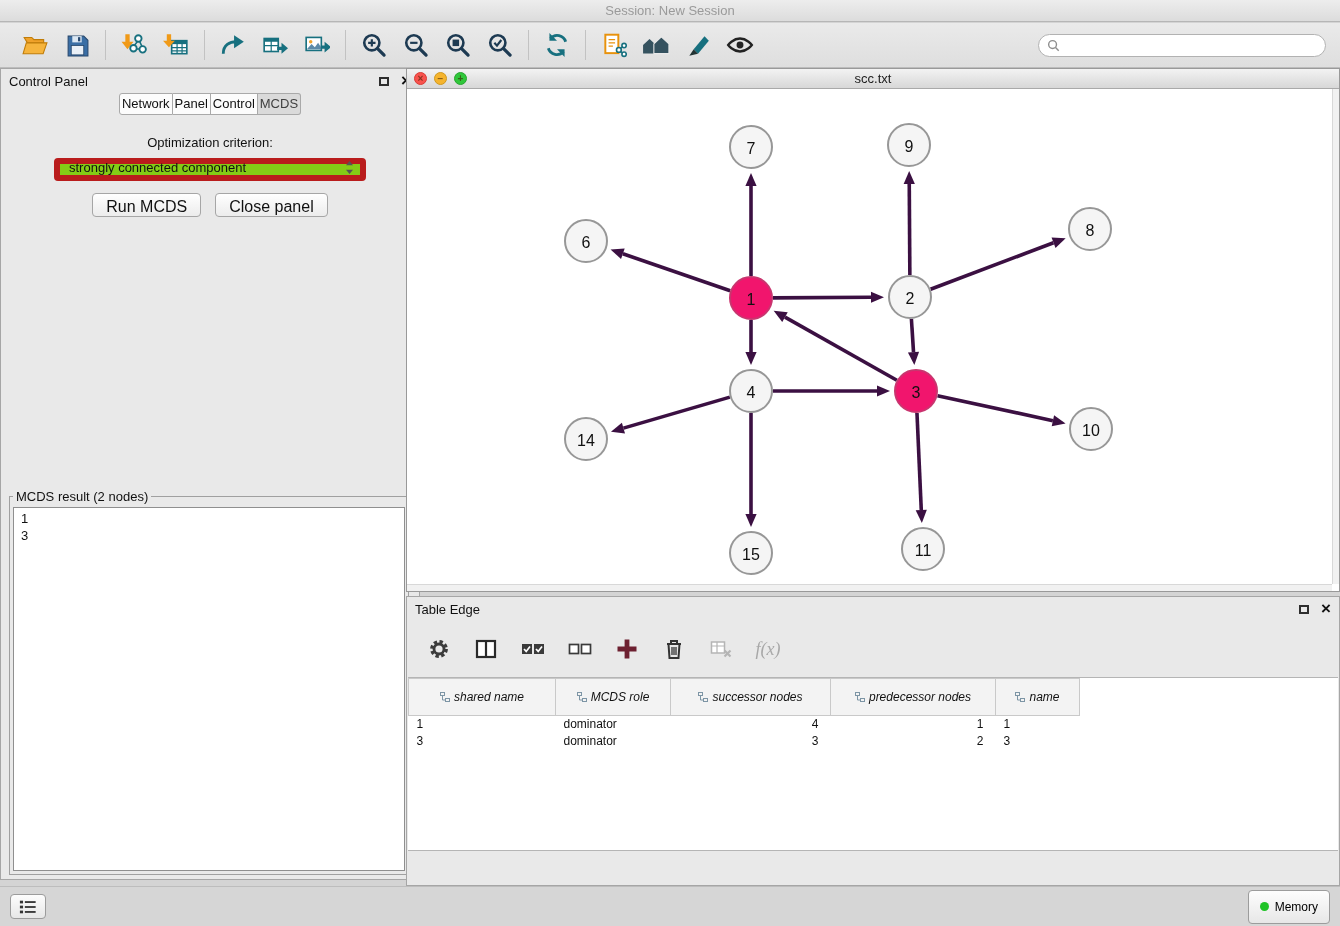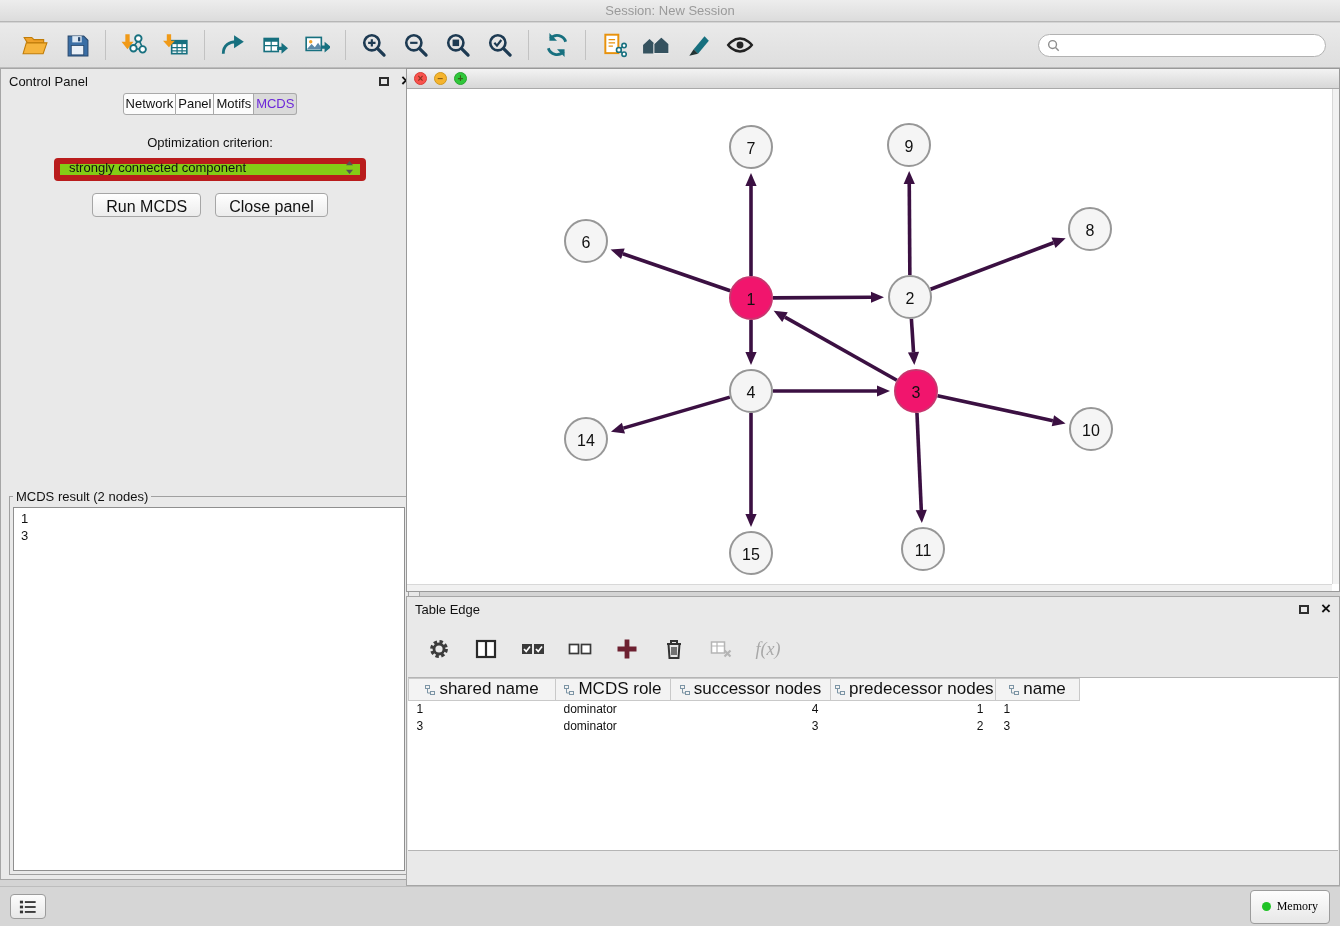--- a/index.html
+++ b/index.html
@@ -37,21 +37,21 @@
   .panel-header { height:24px; display:flex; align-items:center; padding:0 8px; font-size:13px; }
   .panel-header .spacer { flex:1; }
   .float-icon { width:10px; height:9px; border:2px solid #2e2e2e; display:inline-block; margin-right:12px; cursor:pointer; }
   .close-icon { font-size:17px; font-weight:bold; color:#111; line-height:14px; cursor:pointer; }
 
   .tabs-row { display:flex; justify-content:center; }
   .tab { font-size:13px; padding:2px 2px 3px; background:#fcfcfc; border:1px solid #a9a9a9;
          border-left:none; color:#111; cursor:pointer; }
   .tab:first-child { border-left:1px solid #a9a9a9; border-radius:3px 0 0 3px; }
   .tab:last-child { border-radius:0 3px 3px 0; }
-  .tab.active { background:#dadada; color:#6d28d9; }
+  .tab.active { background:#dadada; color:#404040; }
 
   
   #control-panel { left:0; top:68px; width:420px; height:812px; }
   .cp-content { padding-top:20px; text-align:center; }
   .cp-label { font-size:13px; margin-bottom:8px; }
   .combo {
     width:312px; height:23px; margin:0 auto 12px; background:#84cc16;
     border:6px solid #b91c1c; border-radius:4px; display:flex; align-items:flex-end;
     padding:0 6px 0 9px; font-size:13px; text-align:left; cursor:pointer;
   }
@@ -95,41 +95,41 @@
   .tp-toolbar { height:56px; display:flex; align-items:center; gap:15px; padding:0 16px; }
   .tp-btn { width:32px; height:32px; border:none; background:transparent; display:flex;
             align-items:center; justify-content:center; padding:0; cursor:pointer; }
   .fx-label { font-family:"Liberation Serif", serif; font-style:italic; font-size:18px; color:#a8a8a8; }
   .tp-table-wrap {
     position:absolute; left:1px; right:1px; top:80px; bottom:34px; background:#fff;
     border-top:1px solid #b5b5b5; border-bottom:1px solid #b5b5b5; overflow:hidden;
   }
   table.data { border-collapse:collapse; width:100%; font-size:12px; table-layout:fixed; }
   table.data th {
-    background:#f3f3f3; border:1px solid #c9c9c9; font-weight:normal; height:19px;
-    padding:0 4px; font-size:17px; white-space:nowrap; overflow:hidden;
+    background:#f3f3f3; border:1px solid #c9c9c9; font-weight:normal; height:37px;
+    padding:0 4px; font-size:12px; white-space:nowrap; overflow:hidden;font-style:italic;
   }
   table.data th .hicon { margin-right:4px; vertical-align:-1px; }
   table.data th.filler { background:#fff; border:none; }
   table.data td { height:17px; padding:0 12px 0 8px; white-space:nowrap; overflow:hidden; }
   .tp-tabs { position:absolute; bottom:0; left:0; right:0; height:32px;
              display:flex; justify-content:center; align-items:center; }
 
   
   #statusbar {
     position:absolute; left:0; right:0; bottom:0; height:40px; background:#d6d6d6;
     border-top:1px solid #bdbdbd; display:flex; align-items:center; padding:0 10px;
   }
   .status-btn {
     height:25px; border:1px solid #9c9c9c; border-radius:4px;
     background:linear-gradient(#fdfdfd,#e7e7e7); display:flex; align-items:center;
     justify-content:center; gap:6px; padding:0 8px; font-size:12px; cursor:pointer;
     font-family:"Liberation Sans", sans-serif;
   }
-  .memory-btn { margin-left:auto; padding:16px 11px;font-family:Liberation Serif, serif; }
+  .memory-btn { margin-left:auto; padding:16px 11px; }
   .dot { width:9px; height:9px; border-radius:50%; background:#1fc326; }
 </style>
 </head>
 <body>
 
 <div class="titlebar">
   <span>Session: New Session</span>
 </div>
 
 <div class="toolbar">
@@ -268,21 +268,21 @@
 <div class="panel" id="control-panel">
   <div class="panel-header">
     <span>Control Panel</span>
     <span class="spacer"></span>
     <span class="float-icon"></span>
     <span class="close-icon">×</span>
   </div>
   <div class="tabs-row">
       <div class="tab">Network</div>
       <div class="tab">Panel</div>
-      <div class="tab">Motifs</div>
+      <div class="tab">Control</div>
       <div class="tab active">MCDS</div>
     </div>
   <div class="cp-content">
     <div class="cp-label">Optimization criterion:</div>
     <div class="combo">
       <span>strongly connected component</span>
       <span class="combo-arrows">
         <svg width="9" height="15" viewBox="0 0 9 15">
           <path d="M4.5 1L8 5.3H1z" fill="#555"></path>
           <path d="M4.5 14L1 9.7h7z" fill="#555"></path>
@@ -298,20 +298,21 @@
     <legend>MCDS result (2 nodes)</legend>
     <div class="result-inner">
         <div>1</div>
         <div>3</div>
       </div>
   </fieldset>
 </div>
 
 <div class="panel" id="network-window">
   <div class="net-titlebar">
+    <div class="net-title">scc.txt</div>
     <div class="traffic">
       <span class="light red">×</span>
       <span class="light yellow">−</span>
       <span class="light green">+</span>
     </div>
   </div>
   <div class="net-canvas">
     <svg id="network-svg" width="932" height="502" viewBox="0 0 932 502">
         <g>
           <line x1="344" y1="187" x2="344" y2="97" stroke="#3b1042" stroke-width="3.6"></line>

